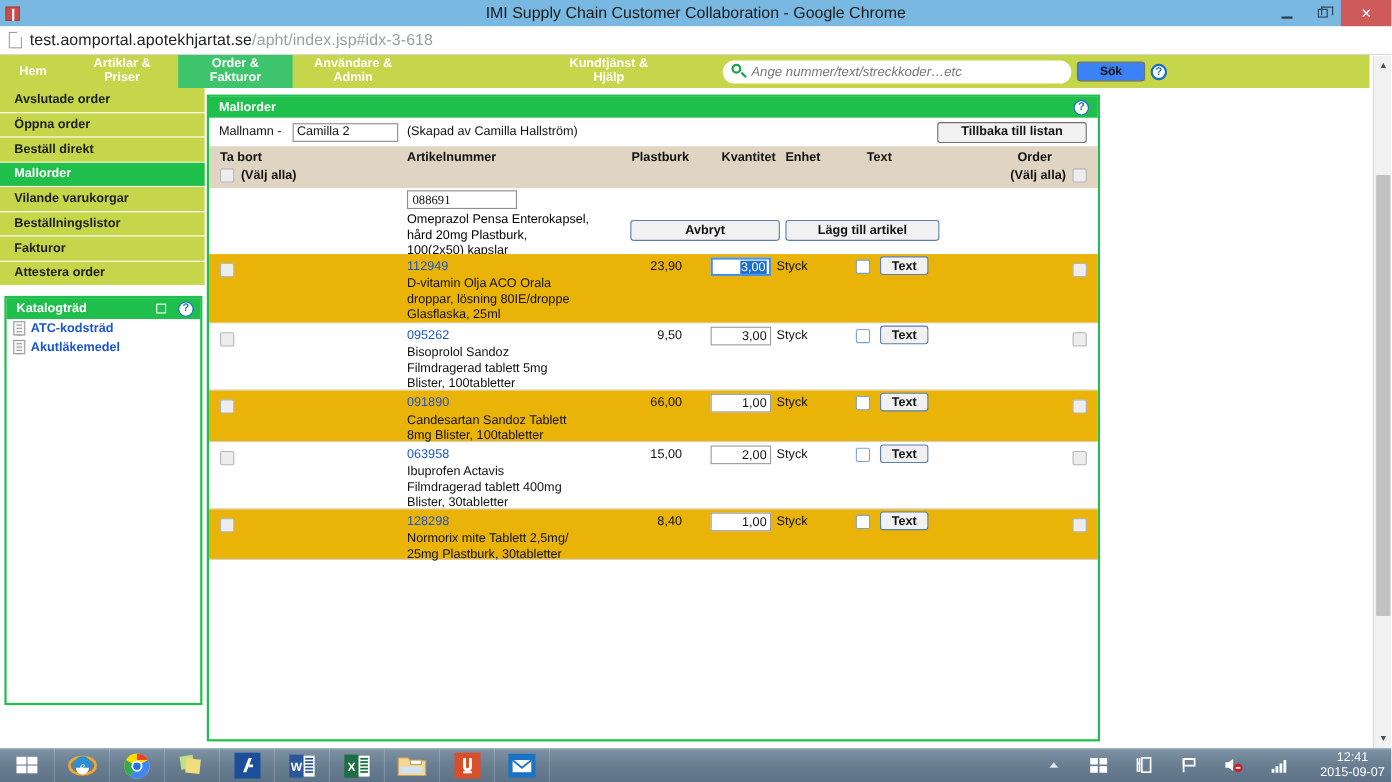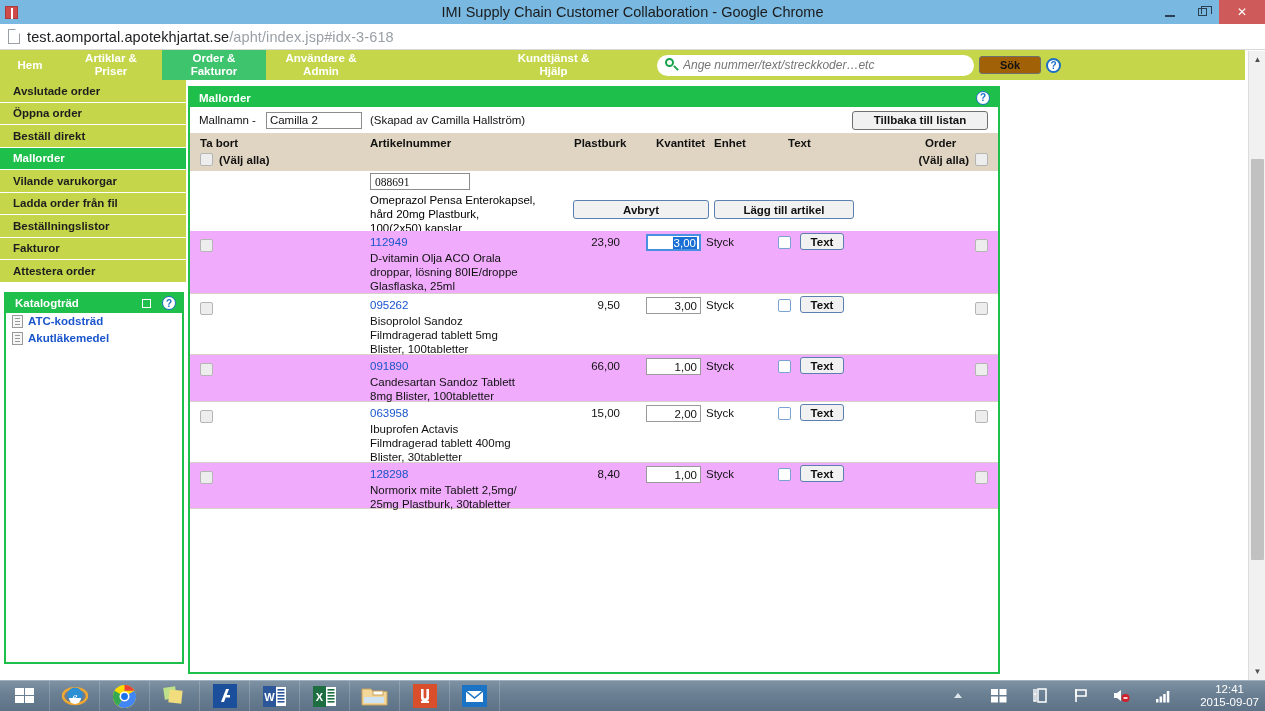--- a/index.html
+++ b/index.html
@@ -93,21 +93,21 @@
     position: absolute; left: 10px; top: 10px; width: 6px; height: 2px;
     background: #16a34a; transform: rotate(45deg);
   }
   .search-input {
     border: none; outline: none; background: transparent;
     font-size: 12px; font-style: italic; color: #9b9b9b;
     font-family: "Liberation Sans", sans-serif;
     width: 282px; padding-left: 4px;
   }
   .sok-btn {
-    width: 62px; height: 18px; background: #a16207; border: 1px solid #6f6f6f;
+    width: 62px; height: 18px; background: #3b82f6; border: 1px solid #6f6f6f;
     border-radius: 3px; font-size: 11px; font-weight: bold; color: #111;
     display:flex; align-items:center; justify-content:center; cursor: pointer;
   }
   .help-icon {
     width: 15px; height: 15px; border-radius: 50%; border: 2px solid #1a6fc4;
     color: #1a6fc4; font-size: 10px; font-weight: bold;
     display: flex; align-items: center; justify-content: center; cursor: pointer;
     background: #ffffff;
   }
 
@@ -208,21 +208,21 @@
   .cb {
     width: 13px; height: 13px; border: 1px solid #b5b5b5; background: #ededed;
     border-radius: 2px; cursor: pointer; flex: 0 0 13px;
   }
   .cb.white { background: #ffffff; border: 1px solid #7aa3d4; }
 
   .row {
     position: relative; border-bottom: 1px solid #d8d2c8;
     font-size: 11.5px; color: #111;
   }
-  .row.beige { background: #f0abfc; }
+  .row.beige { background: #eab308; }
   .row.white { background: #ffffff; }
   .r-cb { position: absolute; left: 10px; top: 8px; }
   .r-art {
     position: absolute; left: 180px; top: 5px; color: #1a55cc; font-weight: normal;
     cursor: pointer;
   }
   .r-desc { position: absolute; left: 180px; top: 20px; line-height: 14px; width: 200px; }
   .r-price { position: absolute; left: 380px; top: 5px; width: 50px; text-align: right; }
   .r-qty {
     position: absolute; left: 456px; top: 3px;
@@ -358,21 +358,20 @@
     </div>
   </div>
 
   <div class="sidebar">
     <div class="menu">
       <div class="menu-item">Avslutade order</div>
       <div class="menu-item">Öppna order</div>
       <div class="menu-item">Beställ direkt</div>
       <div class="menu-item active">Mallorder</div>
       <div class="menu-item">Vilande varukorgar</div>
-      <div class="menu-item">Ladda order från fil</div>
       <div class="menu-item">Beställningslistor</div>
       <div class="menu-item">Fakturor</div>
       <div class="menu-item">Attestera order</div>
     </div>
 
     <div class="katalog">
       <div class="katalog-head">
         <span>Katalogträd</span>
         <span class="spacer"></span>
         <span class="kh-box"></span>

